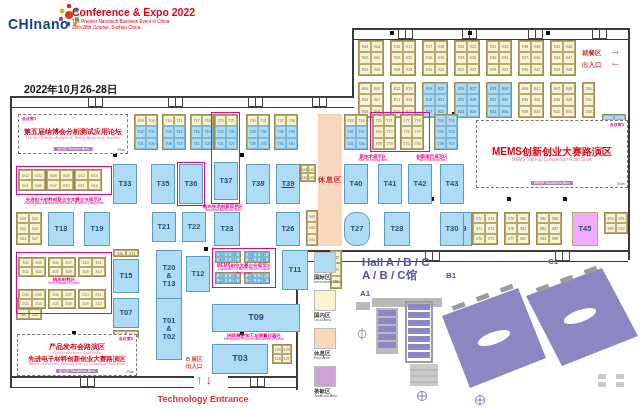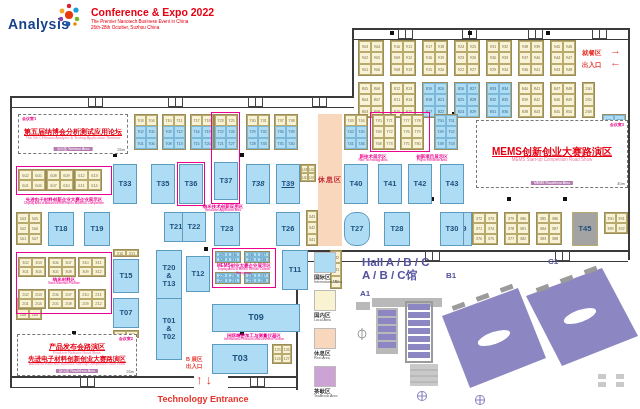--- a/index.html
+++ b/index.html
@@ -1,21 +1,21 @@
 <!DOCTYPE html>
 <html><head>
 <meta charset="utf-8">
 <style>
   html,body{margin:0;padding:0;background:#fff;}
   #stage{position:relative;width:640px;height:409px;background:#fff;overflow:hidden;
          font-family:"Liberation Sans",sans-serif;}
   
   .logo{position:absolute;left:8px;top:16px;font-size:14px;font-weight:bold;color:#16418c;letter-spacing:0.5px;}
   .globe{position:absolute;left:56px;top:2px;}
-  .expo{position:absolute;left:91px;top:6px;color:#e60012;line-height:1.25;}
+  .expo{position:absolute;left:72px;top:6px;color:#e60012;line-height:1.25;}
   .expo .e1{font-size:10.5px;font-weight:bold;}
   .expo .e2{font-size:4.6px;}
   .titlebox{position:absolute;left:8px;top:36px;width:342px;height:42px;border:2.5px solid #e60012;
             text-align:center;color:#e60012;overflow:hidden;}
   .tcn{font-size:23px;font-weight:bold;line-height:1.05;margin-top:1px;white-space:nowrap;}
   .ten{font-size:13.5px;line-height:1;white-space:nowrap;}
   .dateline{position:absolute;top:83px;font-size:10.5px;font-weight:bold;color:#111;white-space:nowrap;}
   
   .wband{position:absolute;height:9px;background:#fff;border-top:2px solid #3a3a3a;border-bottom:1px solid #3a3a3a;}
   .wv{position:absolute;width:2px;background:#3a3a3a;}
@@ -26,65 +26,66 @@
   .pl{position:absolute;width:4px;height:4px;background:#111;}
   .lift{position:absolute;width:9px;height:8px;border:1px solid #555;background:#eee;}
   
   .blk{position:absolute;display:grid;border:1px solid #9a8d5a;box-sizing:border-box;}
   .cell{border:0.5px solid #b9ab6e;background:#f8f3d7;color:#857545;font-size:4px;
         display:flex;align-items:center;justify-content:center;overflow:hidden;}
   .cell.b{background:#aedcf4;border-color:#7cb8d8;color:#3c6e8f;}
   .tb{position:absolute;background:#aedcf4;border:1px solid #5d9cbf;color:#1c4f7c;font-weight:bold;
       display:flex;align-items:center;justify-content:center;text-align:center;white-space:pre-line;
       line-height:1.05;box-sizing:border-box;}
-  .tb.cream{background:#a3a3a3;border-color:#b9ab6e;}
+  .tb.cream{background:#f0abfc;border-color:#b9ab6e;}
   
   .zone{position:absolute;border:1.5px solid #ec008c;box-sizing:border-box;}
   .zl{position:absolute;text-align:center;color:#ec008c;line-height:1.15;}
   .zl .cn{font-size:4.5px;font-weight:bold;}
   .zl .en{font-size:3px;}
   .room{position:absolute;border:1.5px dashed #777;background:#fff;box-sizing:border-box;
         display:flex;flex-direction:column;align-items:center;justify-content:center;text-align:center;}
-  .room .cn{color:#e60012;font-weight:bold;line-height:1.15;white-space:nowrap;text-decoration:underline;}
+  .room .cn{color:#e60012;font-weight:bold;line-height:1.15;white-space:nowrap;}
   .room .en{color:#e87aa4;line-height:1.15;}
   .room .corner{position:absolute;top:1px;font-size:4px;color:#e6007e;font-weight:bold;}
   .room .tag{position:absolute;bottom:2px;left:50%;transform:translateX(-50%);background:#b57bb0;
              color:#fff;font-size:3.5px;padding:0 3px;white-space:nowrap;}
   .room .dim{position:absolute;right:2px;bottom:1px;font-size:4px;color:#666;}
   .rest{position:absolute;background:#f9d7bc;color:#c4262e;font-weight:bold;font-size:7px;
         display:flex;align-items:center;justify-content:center;letter-spacing:1px;}
   .redlab{position:absolute;color:#e6332a;font-weight:bold;white-space:nowrap;}
   
   .lgitem{position:absolute;width:34px;}
   .lgitem .sw{width:20px;height:19px;border:0.5px solid #bbb;}
   .lgitem .cn{font-size:5.5px;font-weight:bold;color:#333;margin-top:1px;white-space:nowrap;}
   .lgitem .en{font-size:3.6px;color:#555;line-height:1.1;}
   svg text{font-family:"Liberation Sans",sans-serif;}
 </style>
 </head>
 <body>
 
 <div id="stage">
 
-  <span class="logo">Analysis</span>
+  <span class="logo">CHInano</span>
   <svg class="globe" width="26" height="28">
     <circle cx="13" cy="13" r="4" fill="#e8380d"></circle>
       <circle cx="6" cy="9" r="2.4" fill="#f5a623"></circle>
     <circle cx="20" cy="8" r="2.6" fill="#1b9fd8"></circle>
       <circle cx="21" cy="17" r="2.3" fill="#7ab829"></circle>
     <circle cx="13" cy="4" r="2.2" fill="#d8232a"></circle>
       <circle cx="5" cy="17" r="2.2" fill="#8e44ad"></circle>
     <circle cx="12" cy="22" r="2.4" fill="#1b5fa8"></circle>
       <circle cx="19" cy="22" r="1.8" fill="#f08300"></circle>
   </svg>
   <div class="expo">
     <div class="e1">Conference &amp; Expo 2022</div>
     <div class="e2">The Premier Nanotech Business Event in China</div>
     <div class="e2">26th-28th October, Suzhou China</div>
   </div>
+  <span class="dateline" style="left:24px">2022年10月26-28日</span>
 
   <div id="plan">
       <div class="wband" style="left: 10px; top: 96px; width: 344px;"></div>
       <div class="wband" style="left: 354px; top: 28px; width: 276px;"></div>
       <div class="wband" style="left: 296px; top: 250px; width: 332px;"></div>
       <div class="wband" style="left: 10px; top: 376px; width: 286px;"></div>
       <div class="wv" style="left: 10px; top: 96px; height: 292px;"></div>
       <div class="wv" style="left: 352px; top: 28px; height: 68px;"></div>
       <div class="wv" style="left: 628px; top: 28px; height: 232px;"></div>
       <div class="wv" style="left: 296px; top: 260px; height: 130px;"></div>
@@ -514,21 +515,21 @@
       <div class="tb" style="left: 179px; top: 164px; width: 24px; height: 40px; font-size: 7.5px;">T36</div>
       <div class="tb" style="left: 214px; top: 162px; width: 24px; height: 38px; font-size: 7.5px;">T37</div>
       <div class="tb" style="left: 246px; top: 164px; width: 24px; height: 40px; font-size: 7.5px; font-style: italic;">T38</div>
       <div class="tb" style="left: 276px; top: 164px; width: 24px; height: 40px; font-size: 7.5px; text-decoration: underline;">T39</div>
       <div class="tb" style="left: 344px; top: 164px; width: 24px; height: 40px; font-size: 7.5px;">T40</div>
       <div class="tb" style="left: 378px; top: 164px; width: 24px; height: 40px; font-size: 7.5px;">T41</div>
       <div class="tb" style="left: 408px; top: 164px; width: 24px; height: 40px; font-size: 7.5px;">T42</div>
       <div class="tb" style="left: 440px; top: 164px; width: 24px; height: 40px; font-size: 7.5px;">T43</div>
       <div class="tb" style="left: 48px; top: 212px; width: 26px; height: 34px; font-size: 7.5px;">T18</div>
       <div class="tb" style="left: 84px; top: 212px; width: 26px; height: 34px; font-size: 7.5px;">T19</div>
-      <div class="tb" style="left: 152px; top: 212px; width: 24px; height: 30px; font-size: 7.5px; margin-left: 12px;">T21</div>
+      <div class="tb" style="left: 152px; top: 212px; width: 24px; height: 30px; font-size: 7.5px;">T21</div>
       <div class="tb" style="left: 182px; top: 212px; width: 24px; height: 30px; font-size: 7.5px;">T22</div>
       <div class="tb" style="left: 214px; top: 212px; width: 26px; height: 34px; font-size: 7.5px;">T23</div>
       <div class="tb" style="left: 276px; top: 212px; width: 24px; height: 34px; font-size: 7.5px;">T26</div>
       <div class="tb" style="left: 344px; top: 212px; width: 26px; height: 34px; font-size: 7.5px; border-radius: 11px;">T27</div>
       <div class="tb" style="left: 384px; top: 212px; width: 26px; height: 34px; font-size: 7.5px;">T28</div>
       <div class="tb" style="left: 412px; top: 212px; width: 24px; height: 34px; font-size: 7.5px; margin-left: 36px;">T29</div>
       <div class="tb" style="left: 440px; top: 212px; width: 24px; height: 34px; font-size: 7.5px;">T30</div>
       <div class="tb cream" style="left: 572px; top: 212px; width: 26px; height: 34px; font-size: 7.5px;">T45</div>
       <div class="tb" style="left: 156px; top: 250px; width: 26px; height: 52px; font-size: 7.5px;">T20
 &amp;

